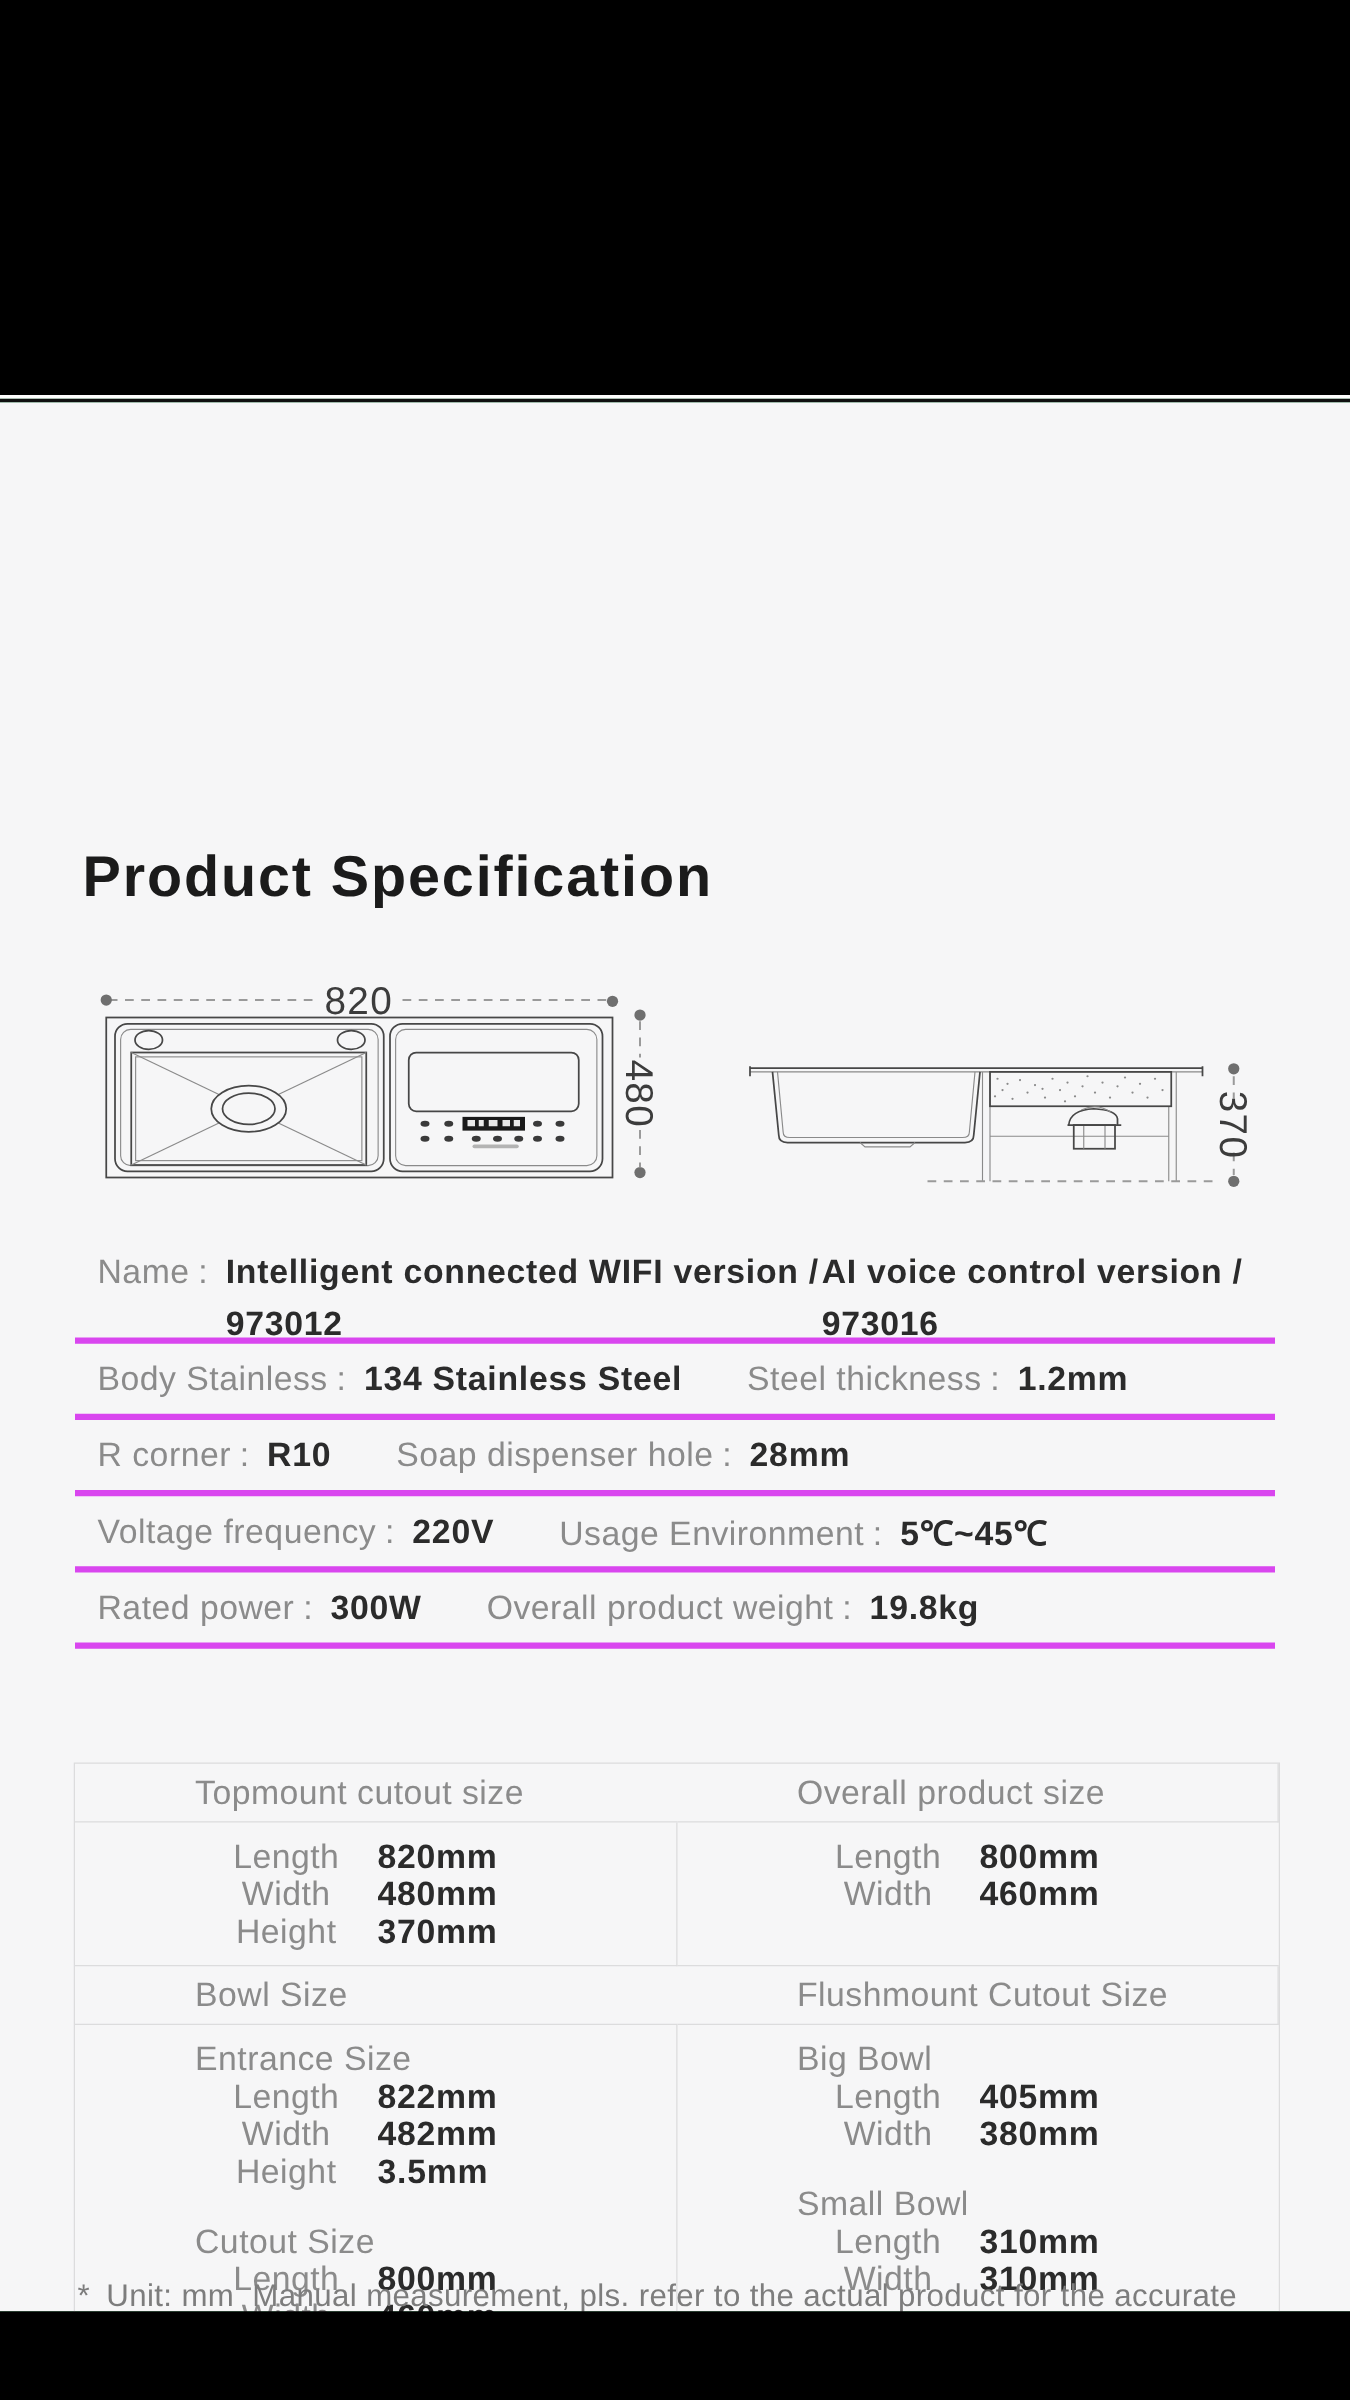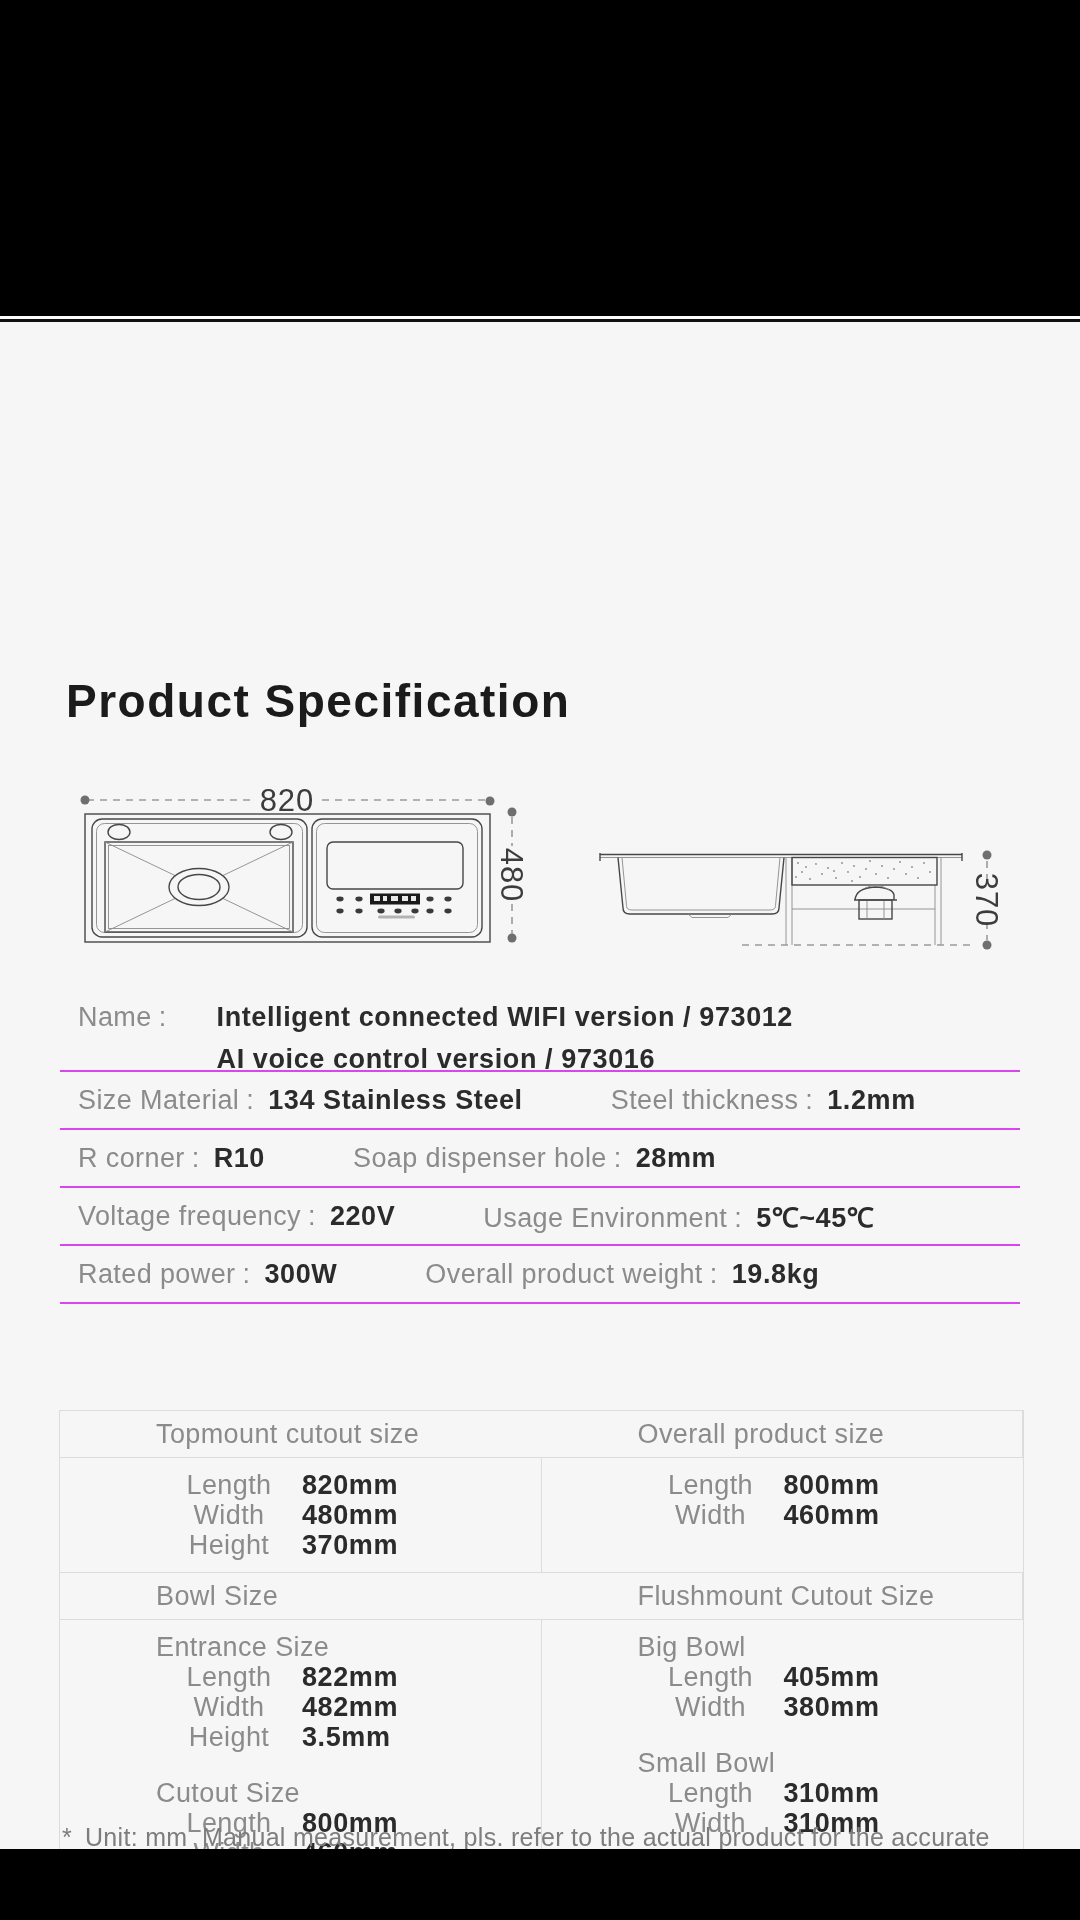--- a/index.html
+++ b/index.html
@@ -15,28 +15,28 @@
   .title{position:absolute;left:66px;top:352px;font-size:46px;font-weight:bold;
          color:#1b1b1b;letter-spacing:1.5px;}
 
   svg .ln{stroke:#474747;stroke-width:1.4;fill:none;}
   svg .ln2{stroke:#8a8a8a;stroke-width:0.9;fill:none;}
   svg .dash{stroke:#9a9a9a;stroke-width:1.6;stroke-dasharray:7 6;fill:none;}
   svg .dot{fill:#6f6f6f;}
   svg .dim{fill:#3c3c3c;font-size:31px;font-family:"Liberation Sans",sans-serif;letter-spacing:1px;}
 
   .specs{position:absolute;left:60px;top:670px;width:960px;font-size:27px;letter-spacing:0.4px;}
-  .spec-row{display:flex;align-items:center;border-bottom:2px solid #d946ef;
-            padding-left:18px;height:56px;gap:36px;}
+  .spec-row{display:flex;align-items:center;border-bottom:5px solid #d946ef;
+            padding-left:18px;height:56px;}
   .spec-row.name{height:74px;align-items:flex-start;padding-top:4px;}
   .lbl{color:#8b8b8b;}
   .colon{color:#8b8b8b;margin:0 14px 0 7px;}
   .val{color:#2b2b2b;font-weight:bold;letter-spacing:0.6px;}
   .pair2{margin-left:52px;}
-  .name-lines{display:flex;flex-direction:column;line-height:42px;}
+  .name-lines{display:flex;flex-direction:row;line-height:42px;}
 
   .sizes-table{position:absolute;left:59px;top:1088px;width:963px;
                border:1px solid #dcdcdd;display:grid;grid-template-columns:1fr 1fr;
                font-size:27px;letter-spacing:0.4px;}
   .cell-l{border-right:1px solid #dcdcdd;}
   .th{height:46px;display:flex;align-items:center;padding-left:96px;color:#8b8b8b;
       border-bottom:1px solid #dcdcdd;}
   .tb{padding:12px 0 12px 96px;border-bottom:1px solid #dcdcdd;}
   .tb.last{border-bottom:none;}
   .srow{display:flex;line-height:30px;}
@@ -186,21 +186,21 @@
           <span class="lbl">Name</span>
           <span class="colon">:</span>
         </span>
         <span class="name-lines">
           <span class="val">Intelligent connected WIFI version / 973012</span>
           <span class="val">AI voice control version / 973016</span>
         </span>
       </div>
 
       <div class="spec-row">
-        <span class="pair"><span class="lbl">Size Material</span><span class="colon">:</span><span class="val">134 Stainless Steel</span></span>
+        <span class="pair"><span class="lbl">Body Stainless</span><span class="colon">:</span><span class="val">134 Stainless Steel</span></span>
         <span class="pair pair2"><span class="lbl">Steel thickness</span><span class="colon">:</span><span class="val">1.2mm</span></span>
       </div>
 
 
       <div class="spec-row">
         <span class="pair"><span class="lbl">R corner</span><span class="colon">:</span><span class="val">R10</span></span>
         <span class="pair pair2"><span class="lbl">Soap dispenser hole</span><span class="colon">:</span><span class="val">28mm</span></span>
       </div>
 
       <div class="spec-row">

